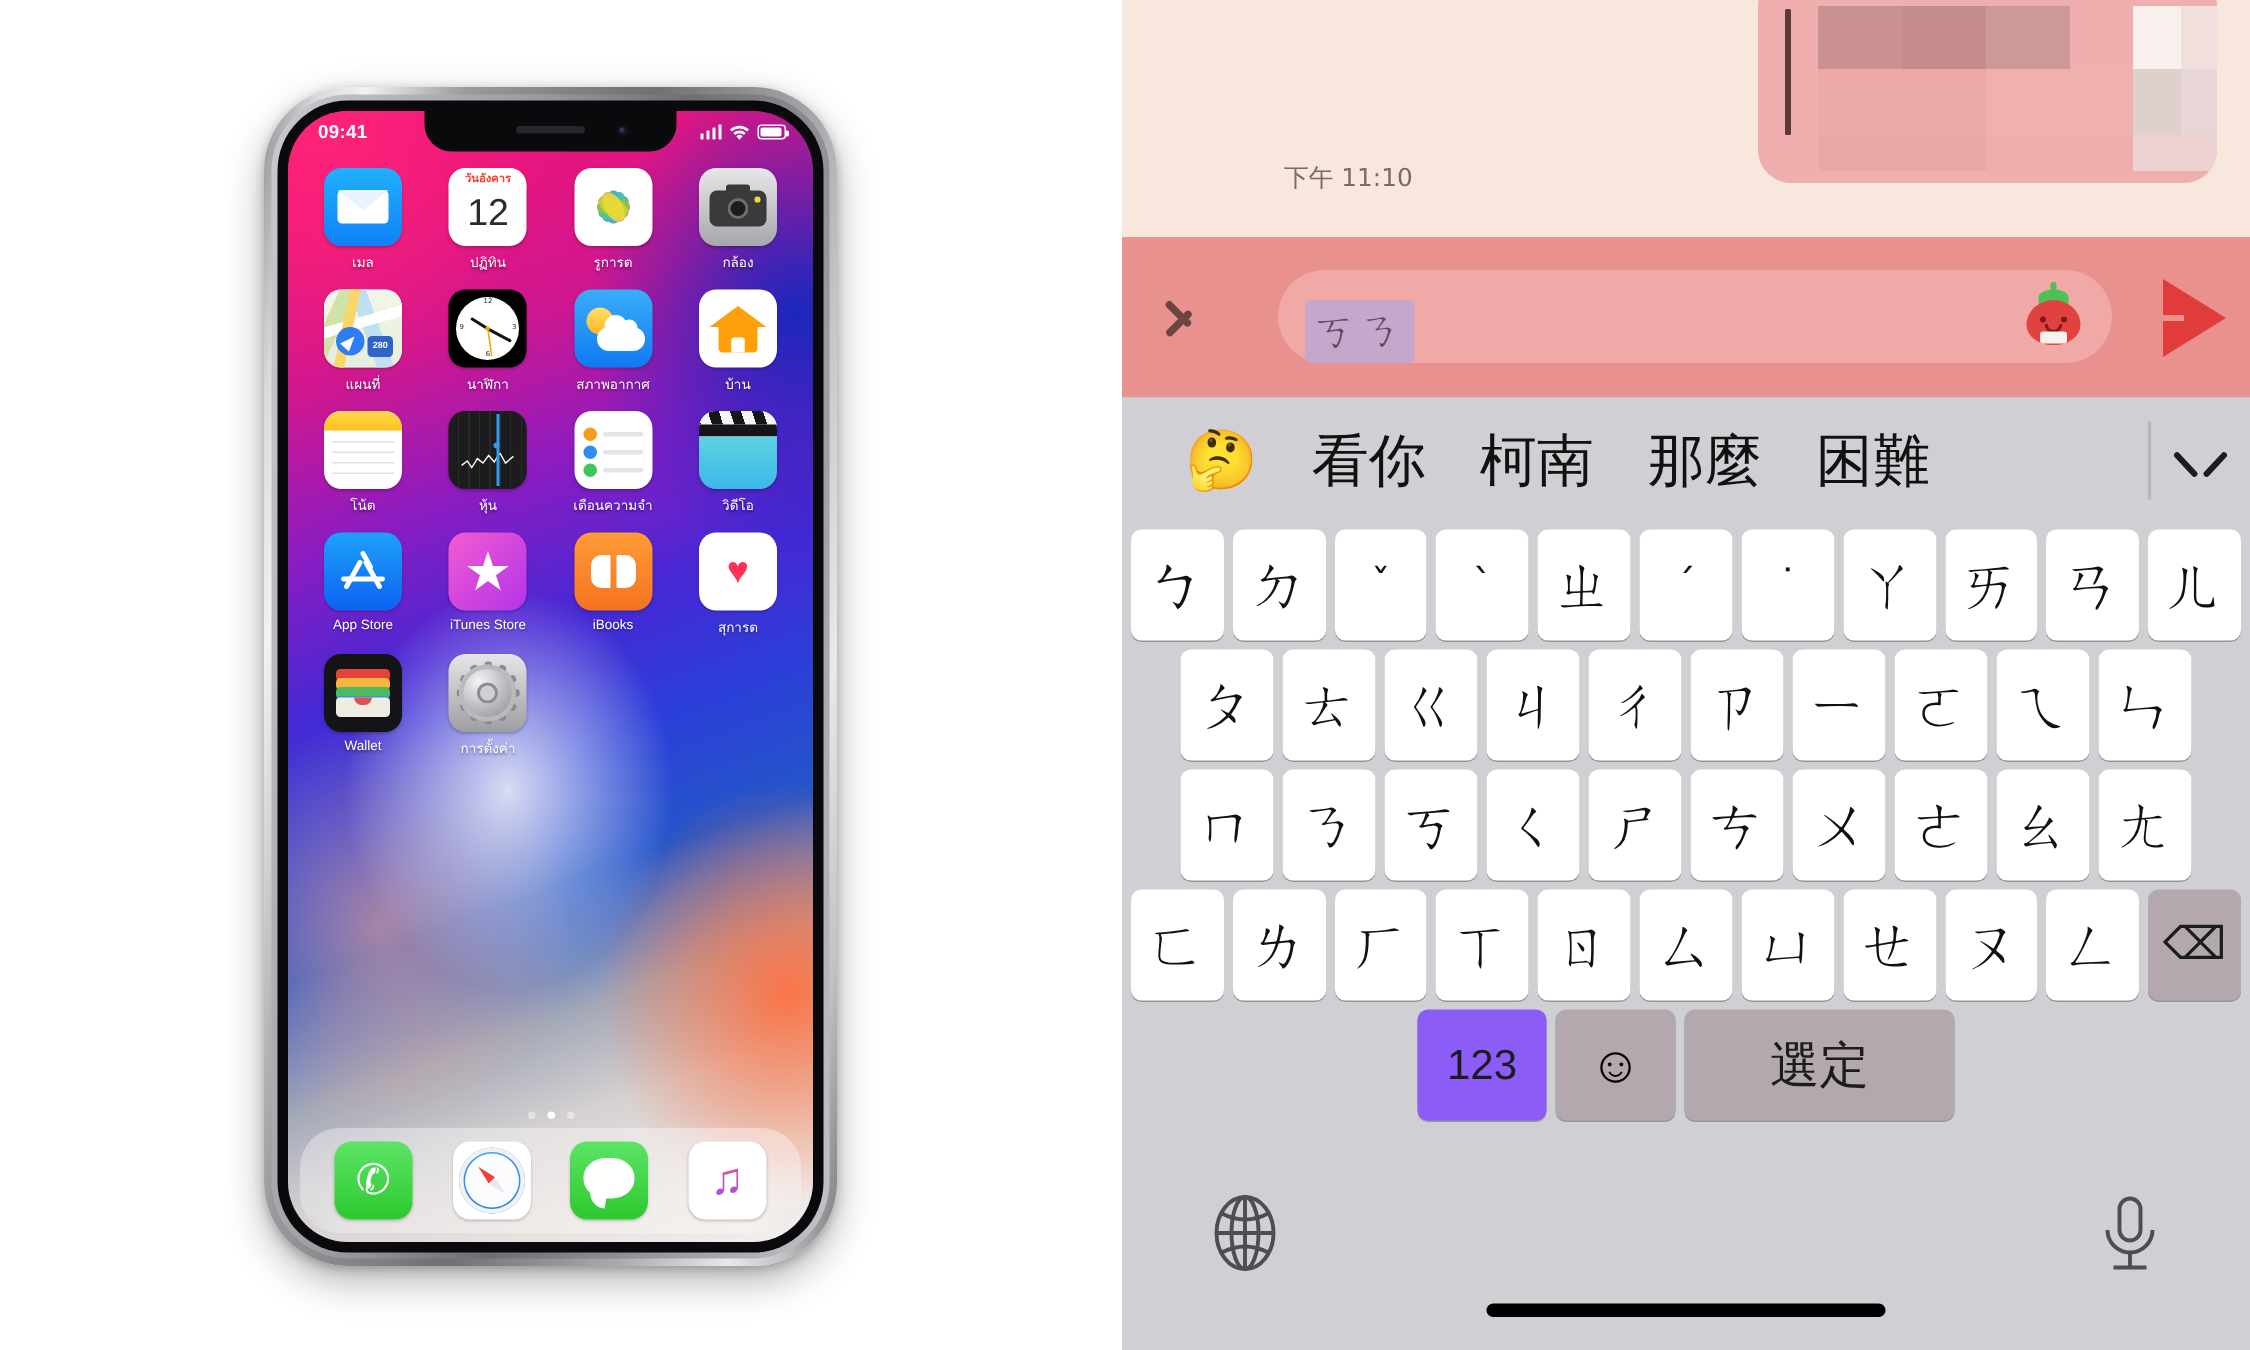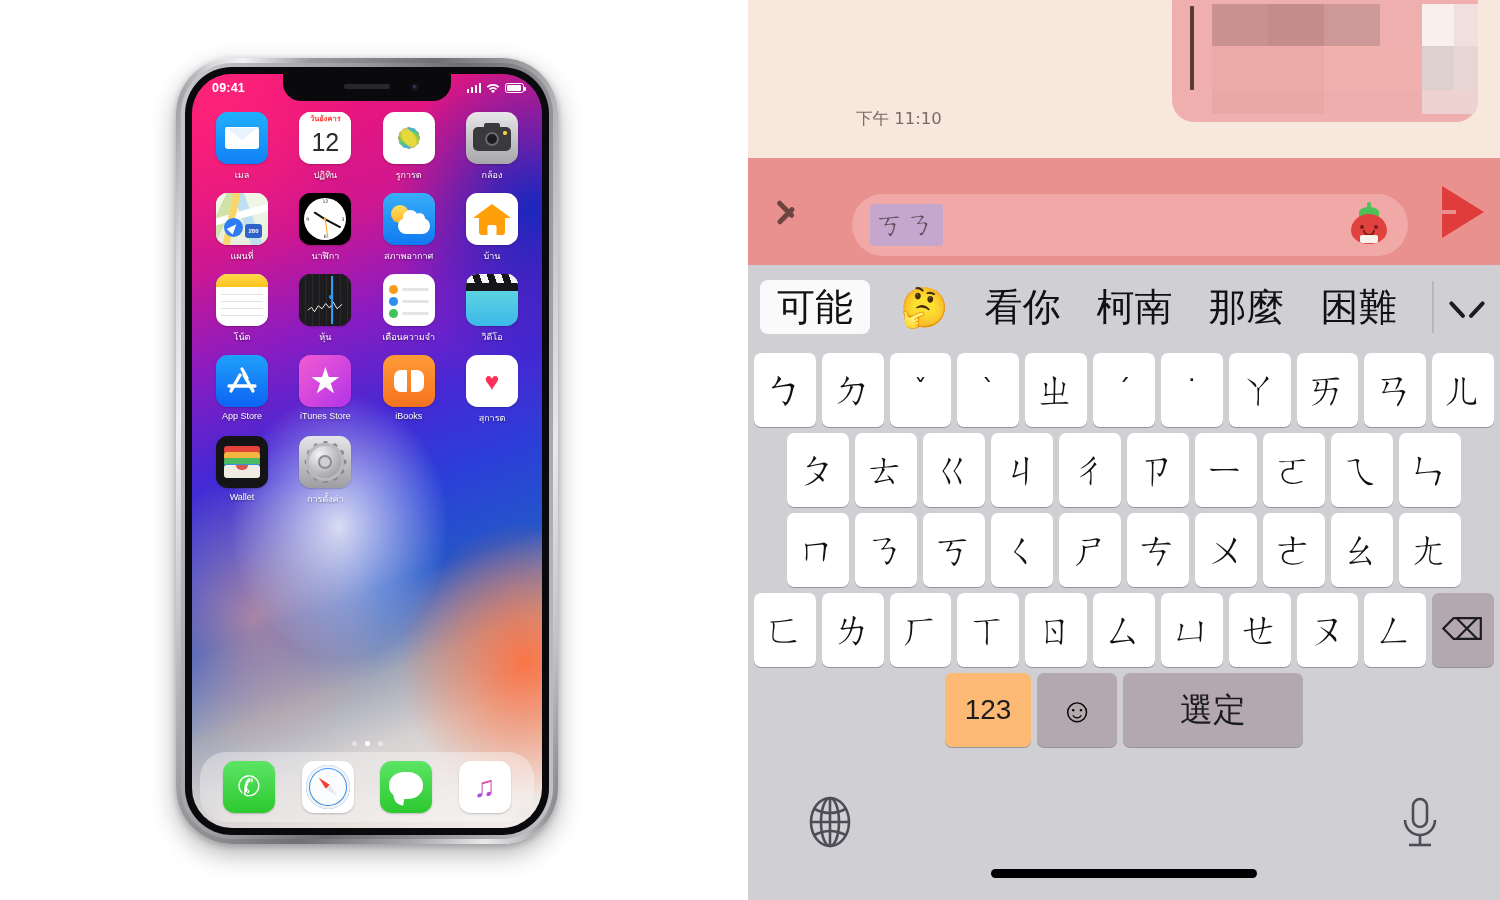--- a/index.html
+++ b/index.html
@@ -255,22 +255,22 @@
   .px{position:absolute;}
   .msg-time{position:absolute;left:108px;top:108px;font-size:16.5px;color:#7b6a63;
      font-family:"DejaVu Sans","Liberation Sans",sans-serif;}
 
   .input-bar{position:absolute;left:0;top:158px;width:100%;height:107px;background:#e8918f;}
   .chevron{position:absolute;left:28px;top:31px;width:26px;height:44px;}
   .chevron::before,.chevron::after{content:"";position:absolute;left:2px;width:22px;height:4.5px;
      background:#6d4540;border-radius:3px;}
   .chevron::before{top:10px;transform:rotate(45deg);transform-origin:left center;}
   .chevron::after{top:32px;transform:rotate(-45deg);transform-origin:left center;}
-  .textfield{position:absolute;left:104px;top:36px;right:92px;height:62px;border-radius:31px;
-     background:#f0a9a7; display:flex; align-items:center; padding-left:18px;}
+  .textfield{position:absolute;left:104px;top:22px;right:92px;height:62px;border-radius:31px;
+     background:#f0a9a7; display:flex; align-items:flex-end; padding-left:18px;}
   .compose{background:#c5a7cd;color:#5e4b5a;font-size:28px;border-radius:4px;padding:2px 6px;
      font-family:"DejaVu Sans", sans-serif; letter-spacing:2px;}
   .sticker{position:absolute;right:16px;top:50%;transform:translateY(-50%);width:46px;height:46px;}
   .berry-body{position:absolute;left:5px;top:12px;width:36px;height:30px;background:#e0433f;
      border-radius:50% 50% 48% 48%/55% 55% 45% 45%;}
   .berry-leaf{position:absolute;left:13px;top:5px;width:20px;height:10px;background:#4fbf57;
      border-radius:50% 50% 0 0;}
   .berry-leaf::after{content:"";position:absolute;left:8px;top:-5px;width:4px;height:7px;background:#4fbf57;border-radius:2px;}
   .berry-eye{position:absolute;top:23px;width:4px;height:4px;border-radius:50%;background:#7d1b18;}
   .berry-mouth{position:absolute;left:17px;top:28px;width:12px;height:6px;border:2px solid #7d1b18;
@@ -300,21 +300,21 @@
   .kb{position:absolute;left:0;top:349px;width:100%;height:430px;background:#cfcfd4;padding:4px 6px 0;}
   .kb-row{display:flex;justify-content:center;gap:6px;margin-bottom:6px;}
   .key{width:62px;height:74px;border-radius:7px;background:#fff;
      box-shadow:0 1px 0 rgba(0,0,0,.28);display:flex;align-items:center;justify-content:center;
      font-size:38px;color:#111;font-family:"DejaVu Sans","Liberation Sans",sans-serif;line-height:1;}
   .key.tone{font-size:26px;}
   .key.dark{background:#b2a8ae;}
   .key.bksp{font-size:30px;color:#1c1c1e;}
   .kb-row.r4 .key{width:62px;}
   .kb-bottom{display:flex;gap:6px;justify-content:center;margin-top:2px;}
-  .k-123{width:86px;height:74px;border-radius:7px;background:#fdba74;display:flex;align-items:center;
+  .k-123{width:86px;height:74px;border-radius:7px;background:#8b5cf6;display:flex;align-items:center;
      justify-content:center;font-size:28px;color:#1c1c1e;box-shadow:0 1px 0 rgba(0,0,0,.28);}
   .k-emoji{width:80px;height:74px;border-radius:7px;background:#b2a8ae;display:flex;align-items:center;
      justify-content:center;font-size:34px;box-shadow:0 1px 0 rgba(0,0,0,.28);}
   .k-space{width:382px;height:74px;border-radius:7px;background:#fff;display:flex;align-items:center;
      justify-content:center;font-size:33px;color:#111;box-shadow:0 1px 0 rgba(0,0,0,.28);
      font-family:"DejaVu Sans","Liberation Sans",sans-serif;}
   .k-enter{width:180px;height:74px;border-radius:7px;background:#b2a8ae;display:flex;align-items:center;
      justify-content:center;font-size:33px;color:#1c1c1e;box-shadow:0 1px 0 rgba(0,0,0,.28);
      font-family:"DejaVu Sans","Liberation Sans",sans-serif;}
 
@@ -630,21 +630,20 @@
           <div class="berry-eye" style="left:28px"></div>
           <div class="berry-mouth"></div>
           <div class="berry-belt"></div>
         </div>
       </div>
       <div class="send-arrow"></div>
       <div class="send-slot"></div>
     </div>
 
     <div class="cand-bar">
-      <div class="cand-sel">可能</div>
       <div class="cand-emoji">🤔</div>
       <div class="cand">看你</div>
       <div class="cand">柯南</div>
       <div class="cand">那麼</div>
       <div class="cand">困難</div>
       <div class="cand-divider"></div>
       <div class="cand-chevron"></div>
     </div>
 
     <div class="kb">

